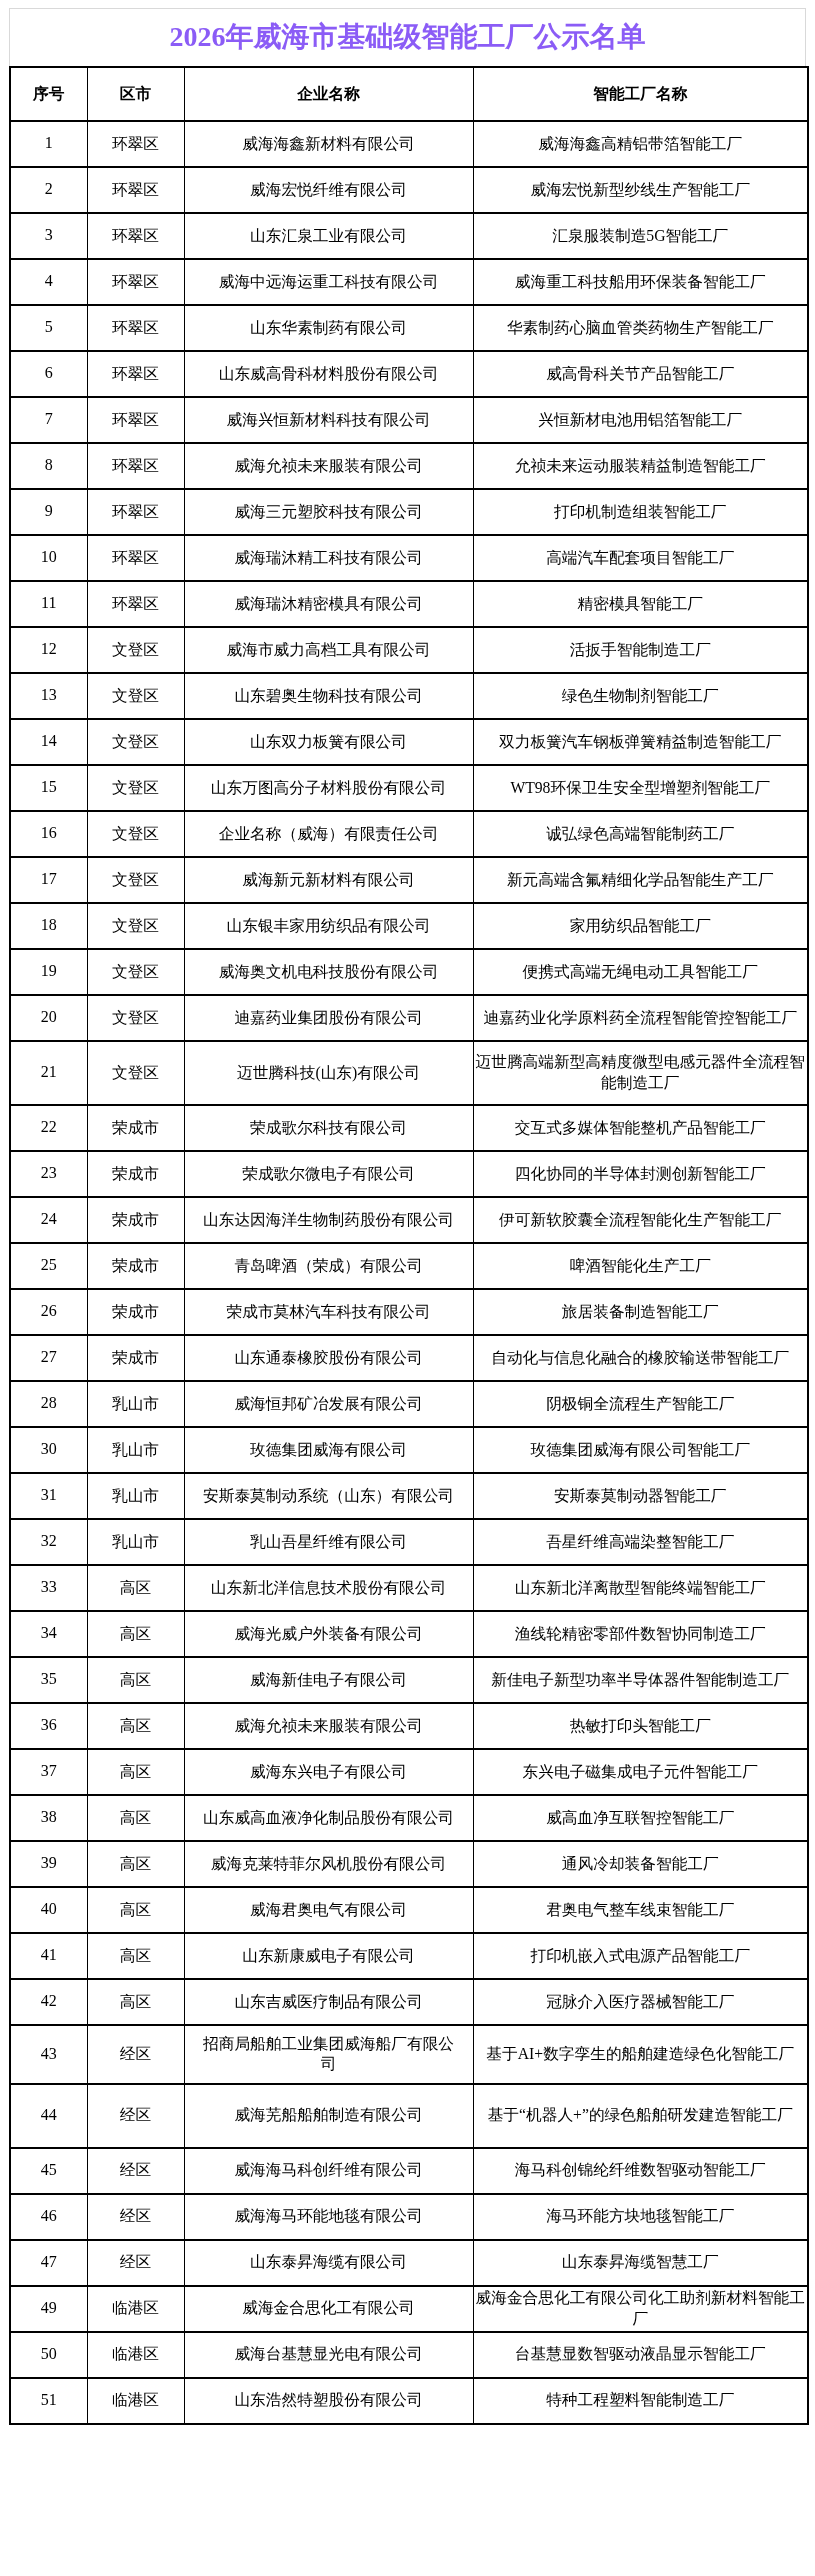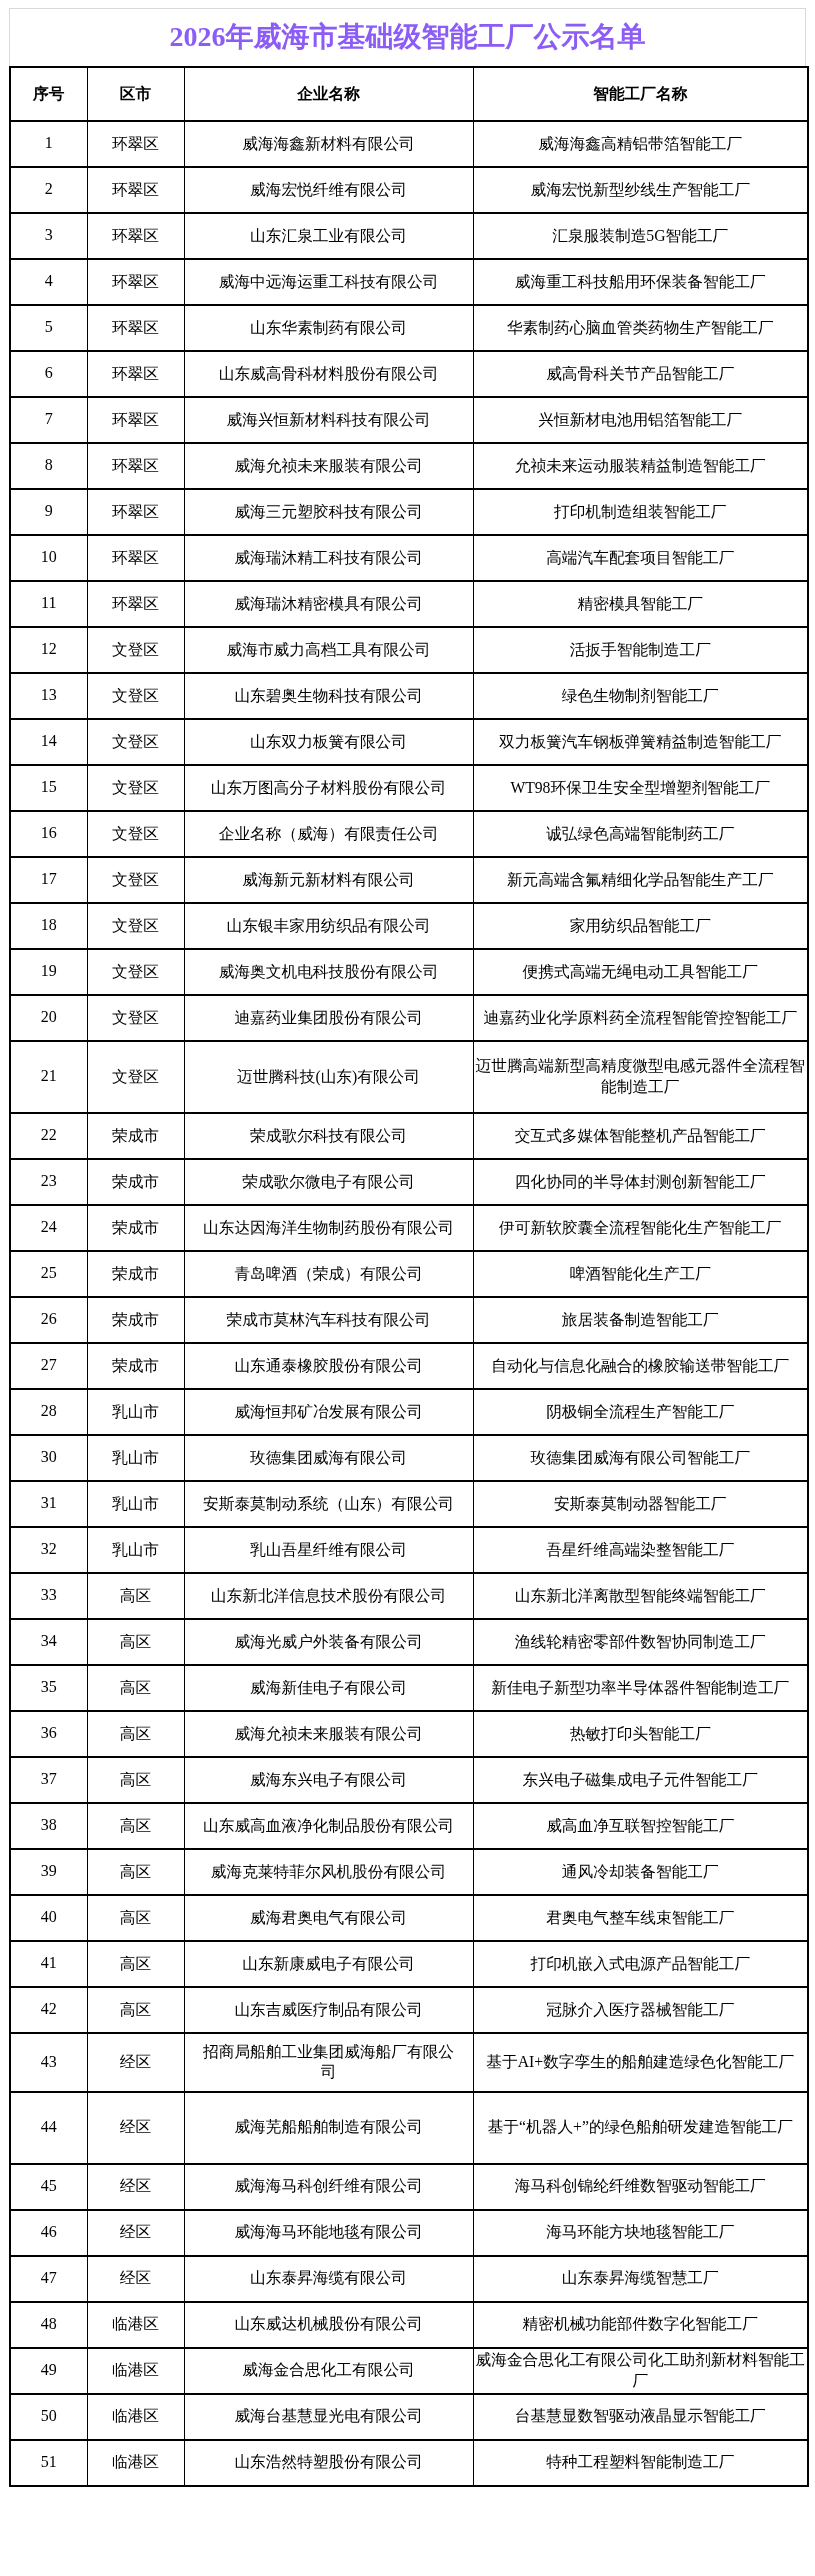--- a/index.html
+++ b/index.html
@@ -59,21 +59,21 @@
     line-height: 1.3;
     padding: 1px 1px;
     overflow: hidden;
     word-break: break-all;
   }
   table.list th {
     font-weight: bold;
     height: 50px;
   }
   table.list tr.data-row { height: 46px; }
-  table.list tr.data-row.tall { height: 72px; margin-left: 12px; }
+  table.list tr.data-row.tall { height: 64px; margin-left: 12px; }
   table.list td.cell-company { padding: 8px 13px; }
   table.list td.cell-factory { padding: 1px 1px; }
   table.list td.cell-no { font-size: 16px; }
 </style>
 </head>
 <body>
 
 <div class="sheet">
 
   <div class="title-block">
@@ -366,26 +366,20 @@
       <td class="cell-company">威海海马环能地毯有限公司</td>
       <td class="cell-factory">海马环能方块地毯智能工厂</td>
     </tr>
         <tr class="data-row">
       <td class="cell-no">47</td>
       <td class="cell-district">经区</td>
       <td class="cell-company">山东泰昇海缆有限公司</td>
       <td class="cell-factory">山东泰昇海缆智慧工厂</td>
     </tr>
         <tr class="data-row">
-      <td class="cell-no">48</td>
-      <td class="cell-district">临港区</td>
-      <td class="cell-company">山东威达机械股份有限公司</td>
-      <td class="cell-factory">精密机械功能部件数字化智能工厂</td>
-    </tr>
-        <tr class="data-row">
       <td class="cell-no">49</td>
       <td class="cell-district">临港区</td>
       <td class="cell-company">威海金合思化工有限公司</td>
       <td class="cell-factory">威海金合思化工有限公司化工助剂新材料智能工厂</td>
     </tr>
         <tr class="data-row">
       <td class="cell-no">50</td>
       <td class="cell-district">临港区</td>
       <td class="cell-company">威海台基慧显光电有限公司</td>
       <td class="cell-factory">台基慧显数智驱动液晶显示智能工厂</td>

